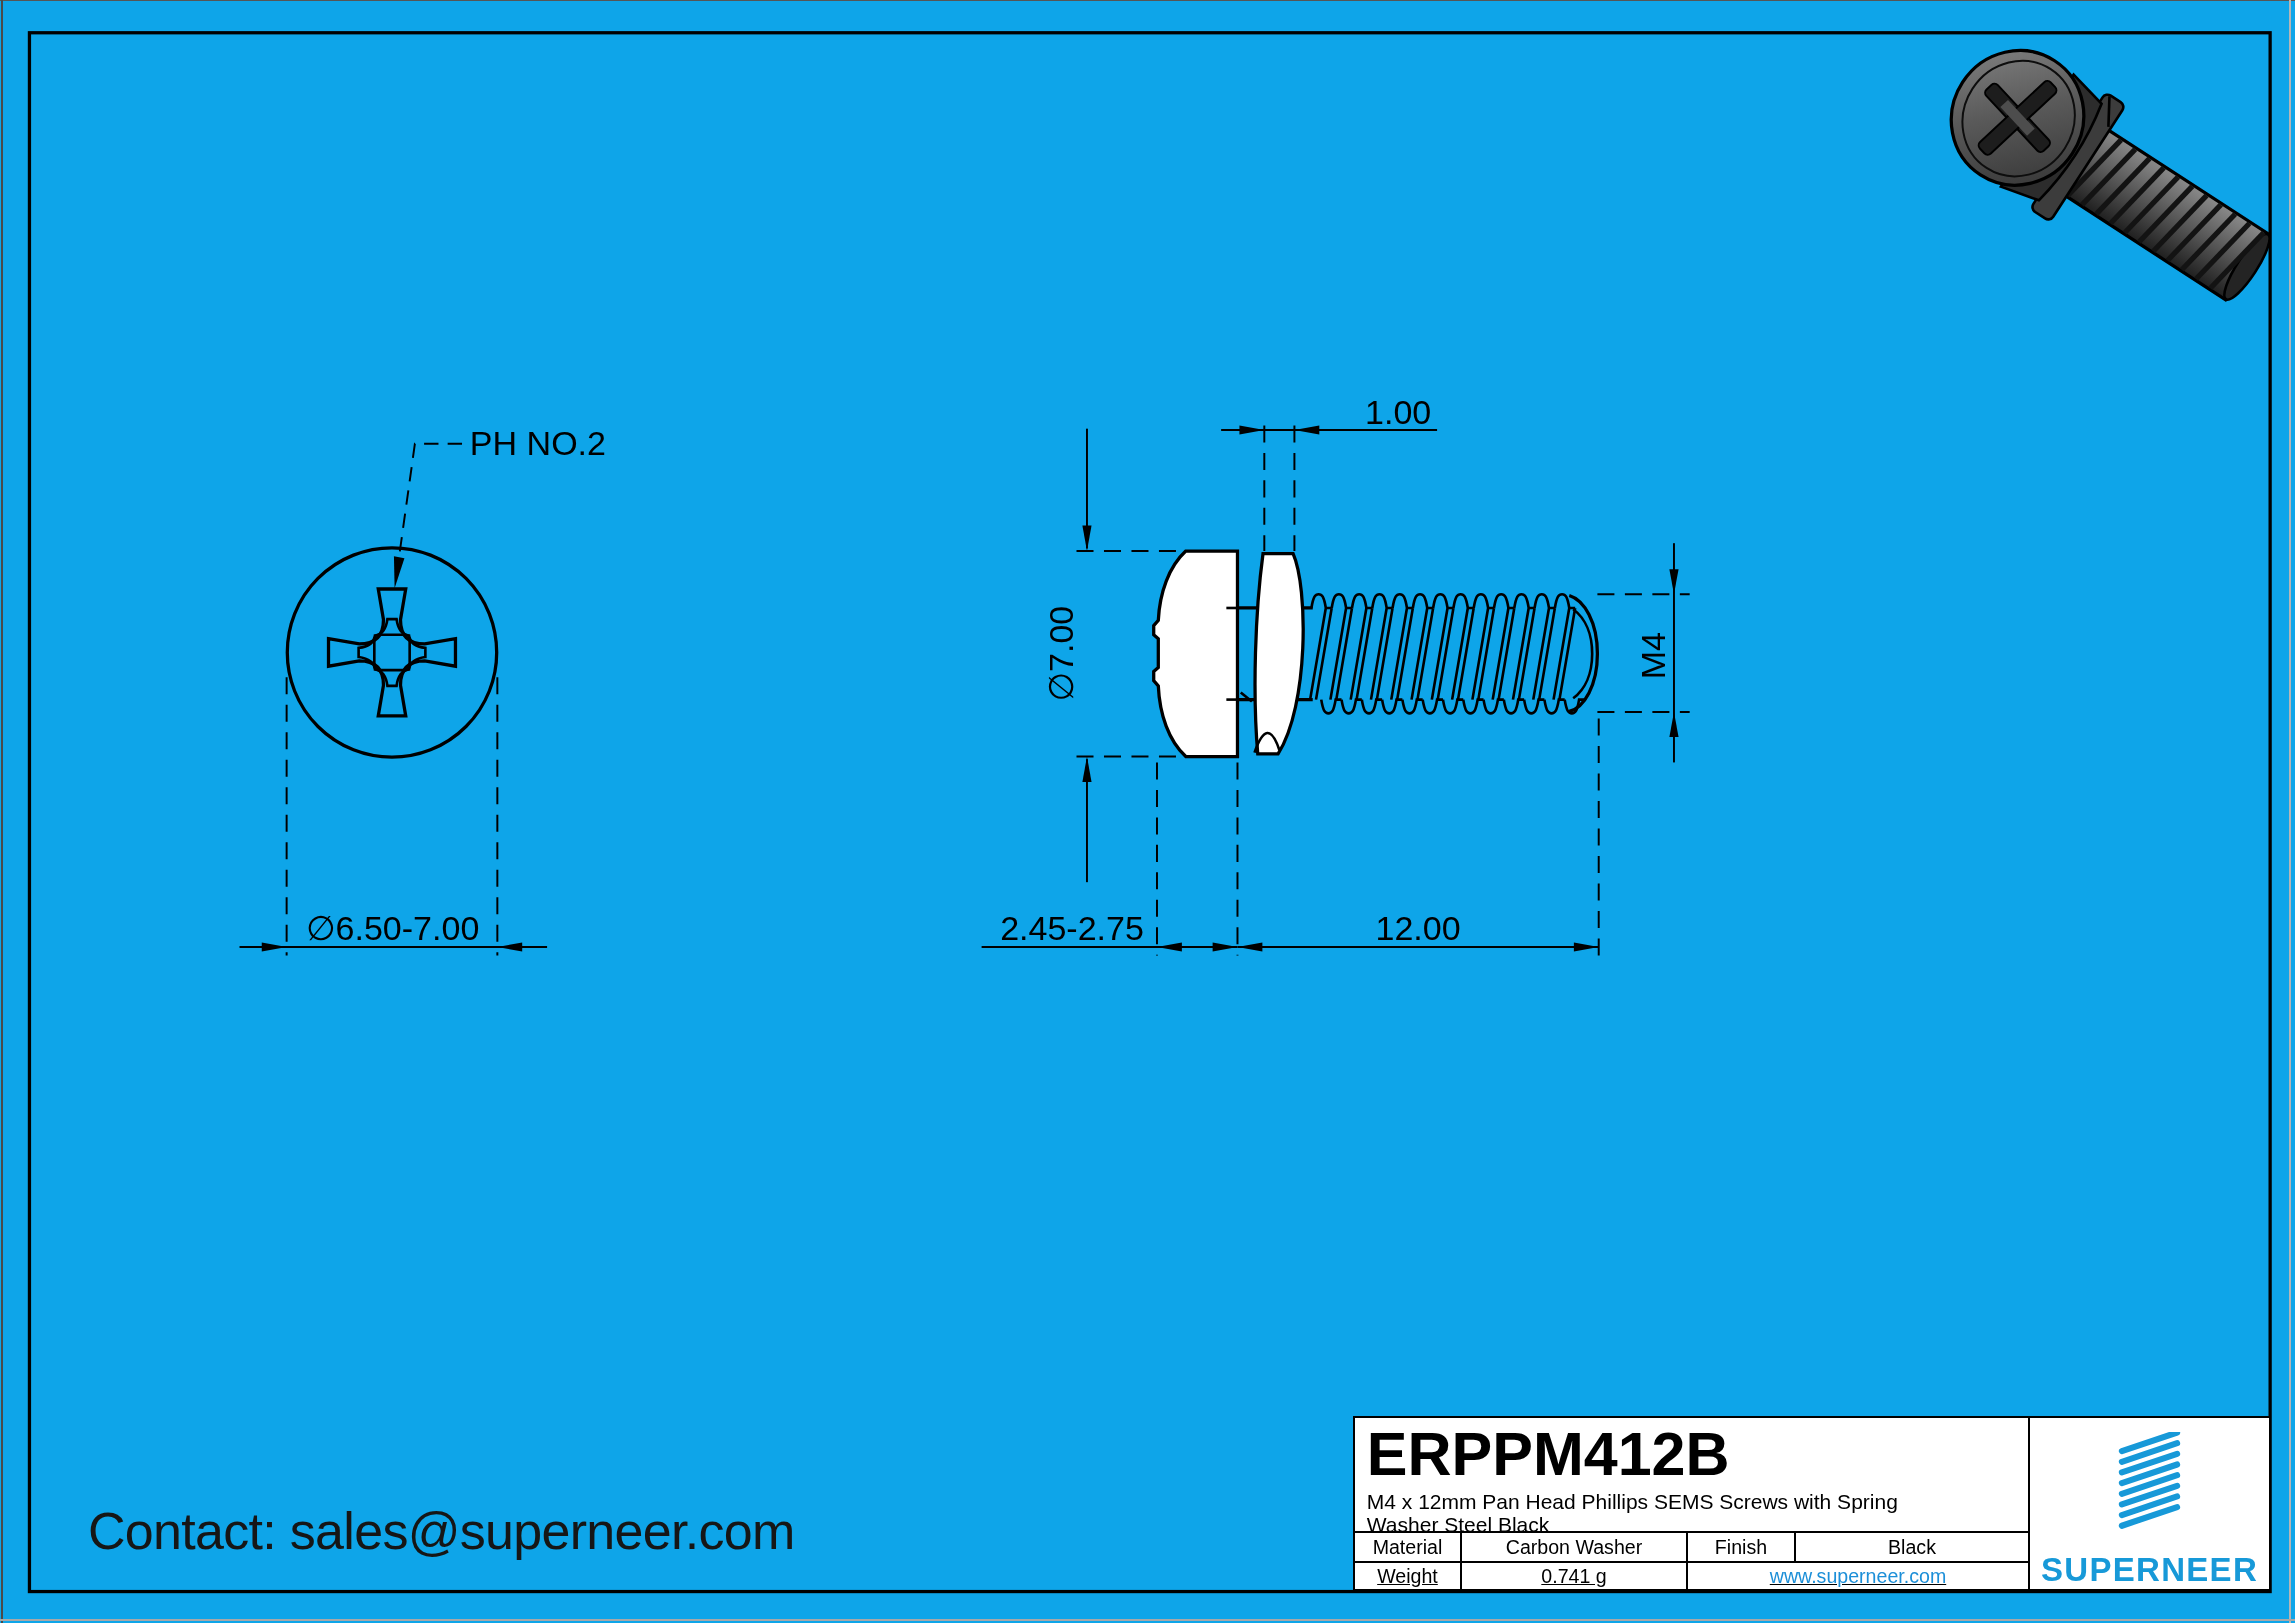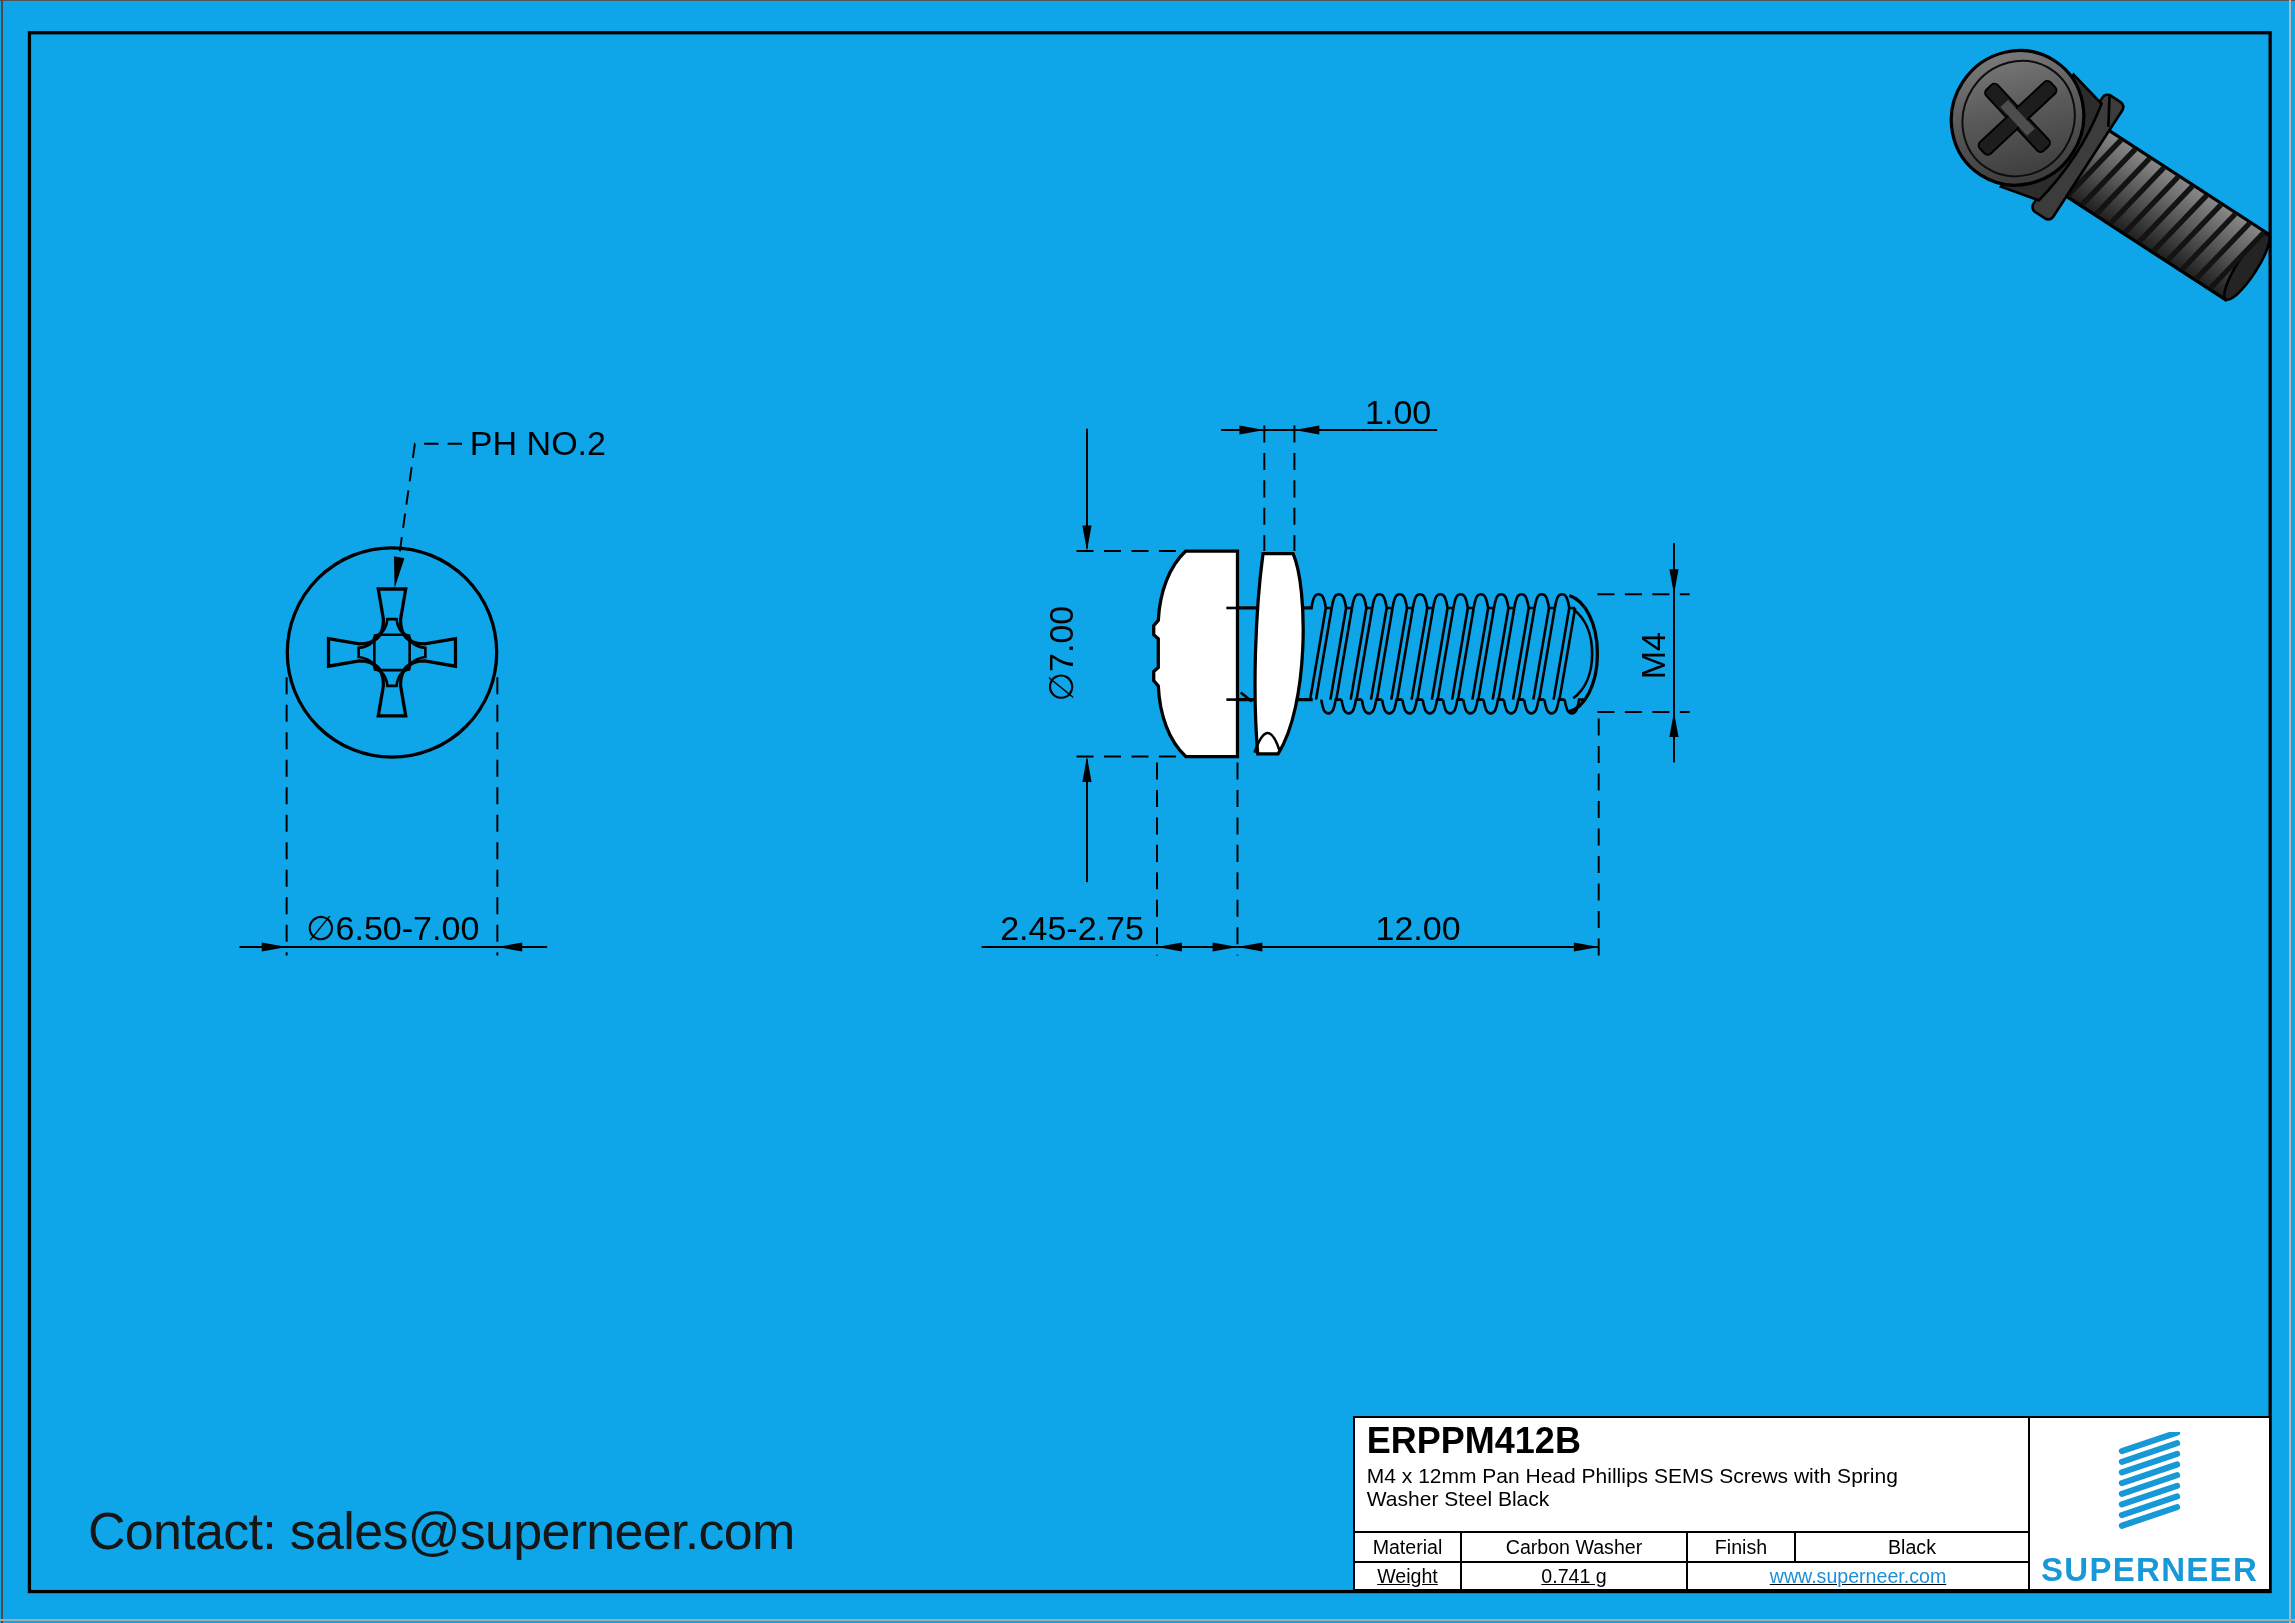--- a/index.html
+++ b/index.html
@@ -14,21 +14,21 @@
     color:#161616;white-space:nowrap;
   }
   
   .tb{
     position:absolute;left:1353px;top:1416px;width:918px;height:175px;
     border:2.6px solid #000;box-sizing:border-box;display:flex;background:#fff;
   }
   .tb-main{flex:1;display:flex;flex-direction:column;min-width:0;}
   .tb-part{height:115px;box-sizing:border-box;border-bottom:2px solid #000;
     padding:3.9px 0 0 11.8px;overflow:hidden;}
-  .tb-partnum{font-size:36px;font-weight:bold;line-height:1.05;margin:0;color:#000;}
+  .tb-partnum{font-size:61px;font-weight:bold;line-height:1.05;margin:0;color:#000;}
   .tb-desc{font-size:21px;line-height:23.6px;color:#000;margin-top:3.9px;}
   .tb-row{display:flex;box-sizing:border-box;}
   .tb-row.r1{height:30px;border-bottom:2px solid #000;}
   .tb-row.r2{flex:1;text-decoration:underline;}
   .cell{box-sizing:border-box;border-right:2px solid #000;display:flex;
     align-items:center;justify-content:center;font-size:19.6px;color:#000;overflow:hidden;white-space:nowrap;}
   .w-label{width:107px;}
   .w-value{width:226px;}
   .w-finish{width:108px;}
   .w-black{flex:1;border-right:none;}

